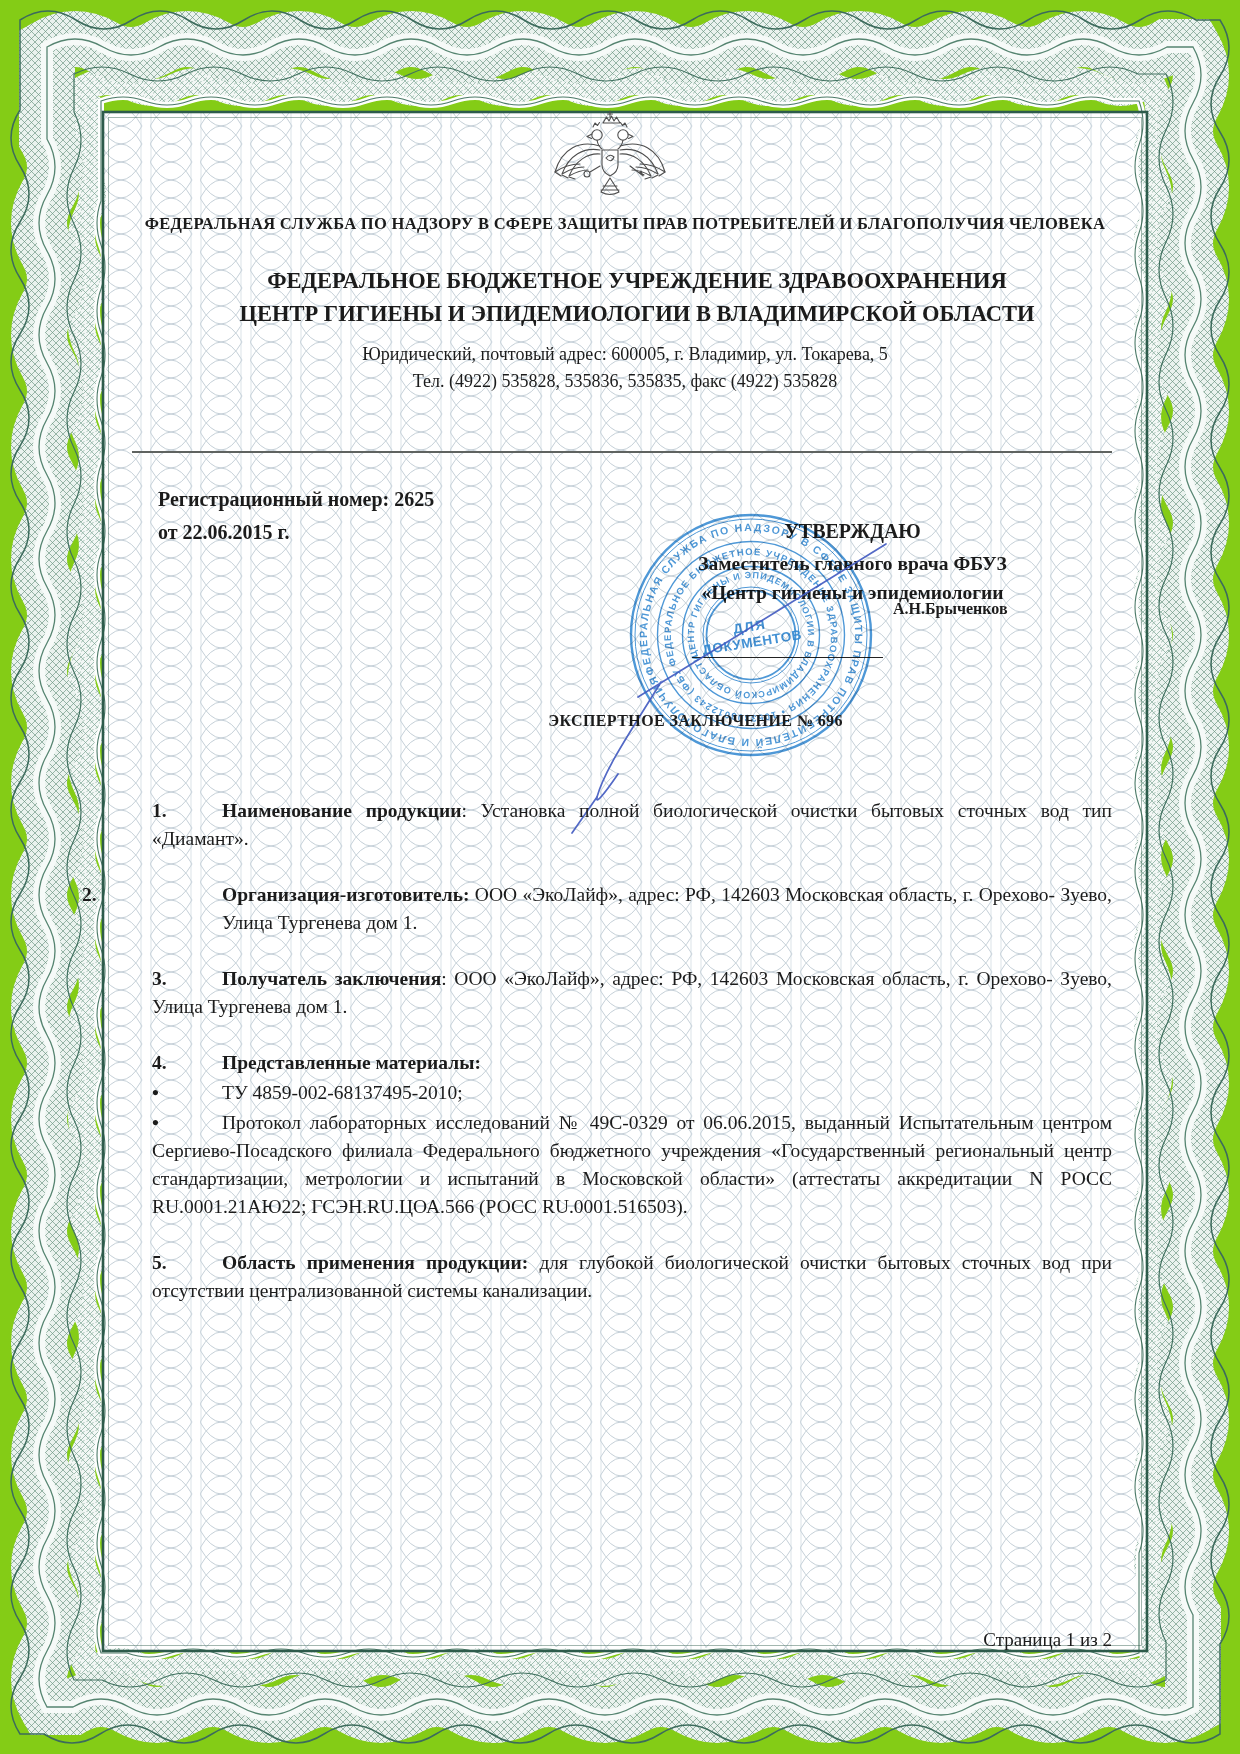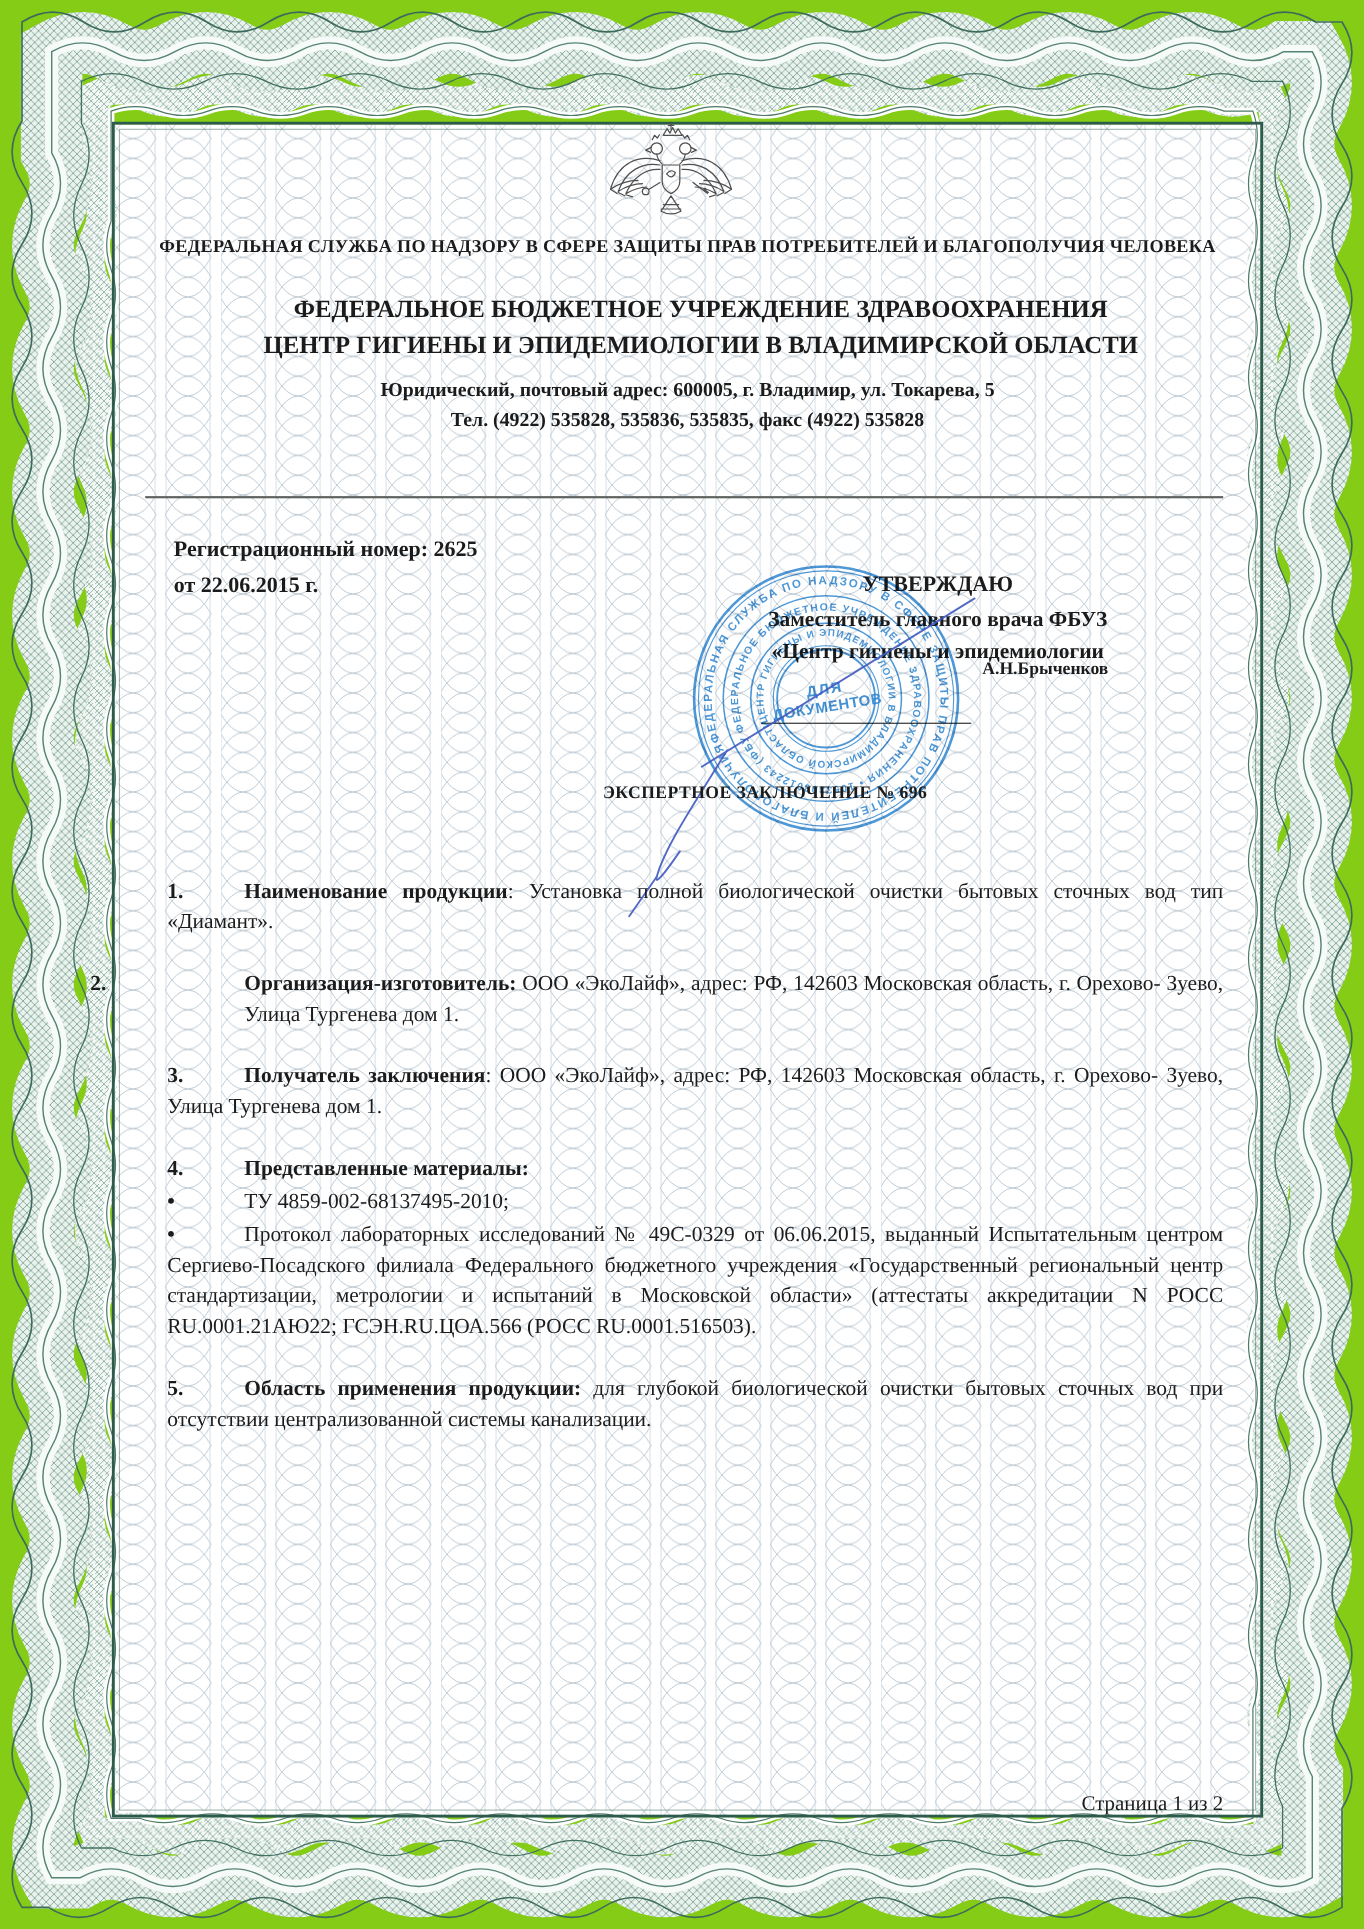--- a/index.html
+++ b/index.html
@@ -3,21 +3,21 @@
 <meta charset="utf-8">
 <style>
   html,body{margin:0;padding:0;background:#ffffff;}
   .page{position:relative;width:1240px;height:1754px;background:#84cc16;overflow:hidden;
         font-family:"Liberation Serif","DejaVu Serif",serif;color:#1b1b1b;}
   .layer{position:absolute;left:0;top:0;width:1240px;height:1754px;pointer-events:none;}
   .abs{position:absolute;}
   .center{text-align:center;}
   .agency{left:103px;top:214px;width:1044px;font-size:16.5px;font-weight:700;letter-spacing:.3px;}
   .org{left:103px;top:264px;width:1044px;font-size:22.5px;font-weight:700;line-height:33px;margin-left:12px;}
-  .address{left:103px;top:341px;width:1044px;font-size:18px;line-height:27px;font-weight:bold;}
+  .address{left:103px;top:341px;width:1044px;font-size:18px;line-height:27px;}
   .rule{left:132px;top:451px;width:980px;height:0;border-top:2px solid #5f6360;}
   .reg{left:158px;top:483px;font-size:20px;font-weight:700;line-height:33px;}
   .approval{left:655px;top:483px;width:395px;text-align:center;font-weight:700;margin-top:36px;}
   .approval .ap1{font-size:20px;line-height:24px;margin-bottom:6px;}
   .approval .apl{font-size:19.5px;line-height:29px;}
   .signline{left:692px;top:657px;width:191px;height:0;border-top:1.6px solid #222;}
   .signer{left:893px;top:600px;font-size:16px;font-weight:700;}
   .doc-title{left:103px;top:712px;width:1185px;font-size:16px;font-weight:700;letter-spacing:.4px;}
   .body{left:152px;top:772px;width:960px;font-size:19.5px;line-height:28px;margin-top:25px;}
   .body p{margin:0 0 28px 0;text-align:justify;}

